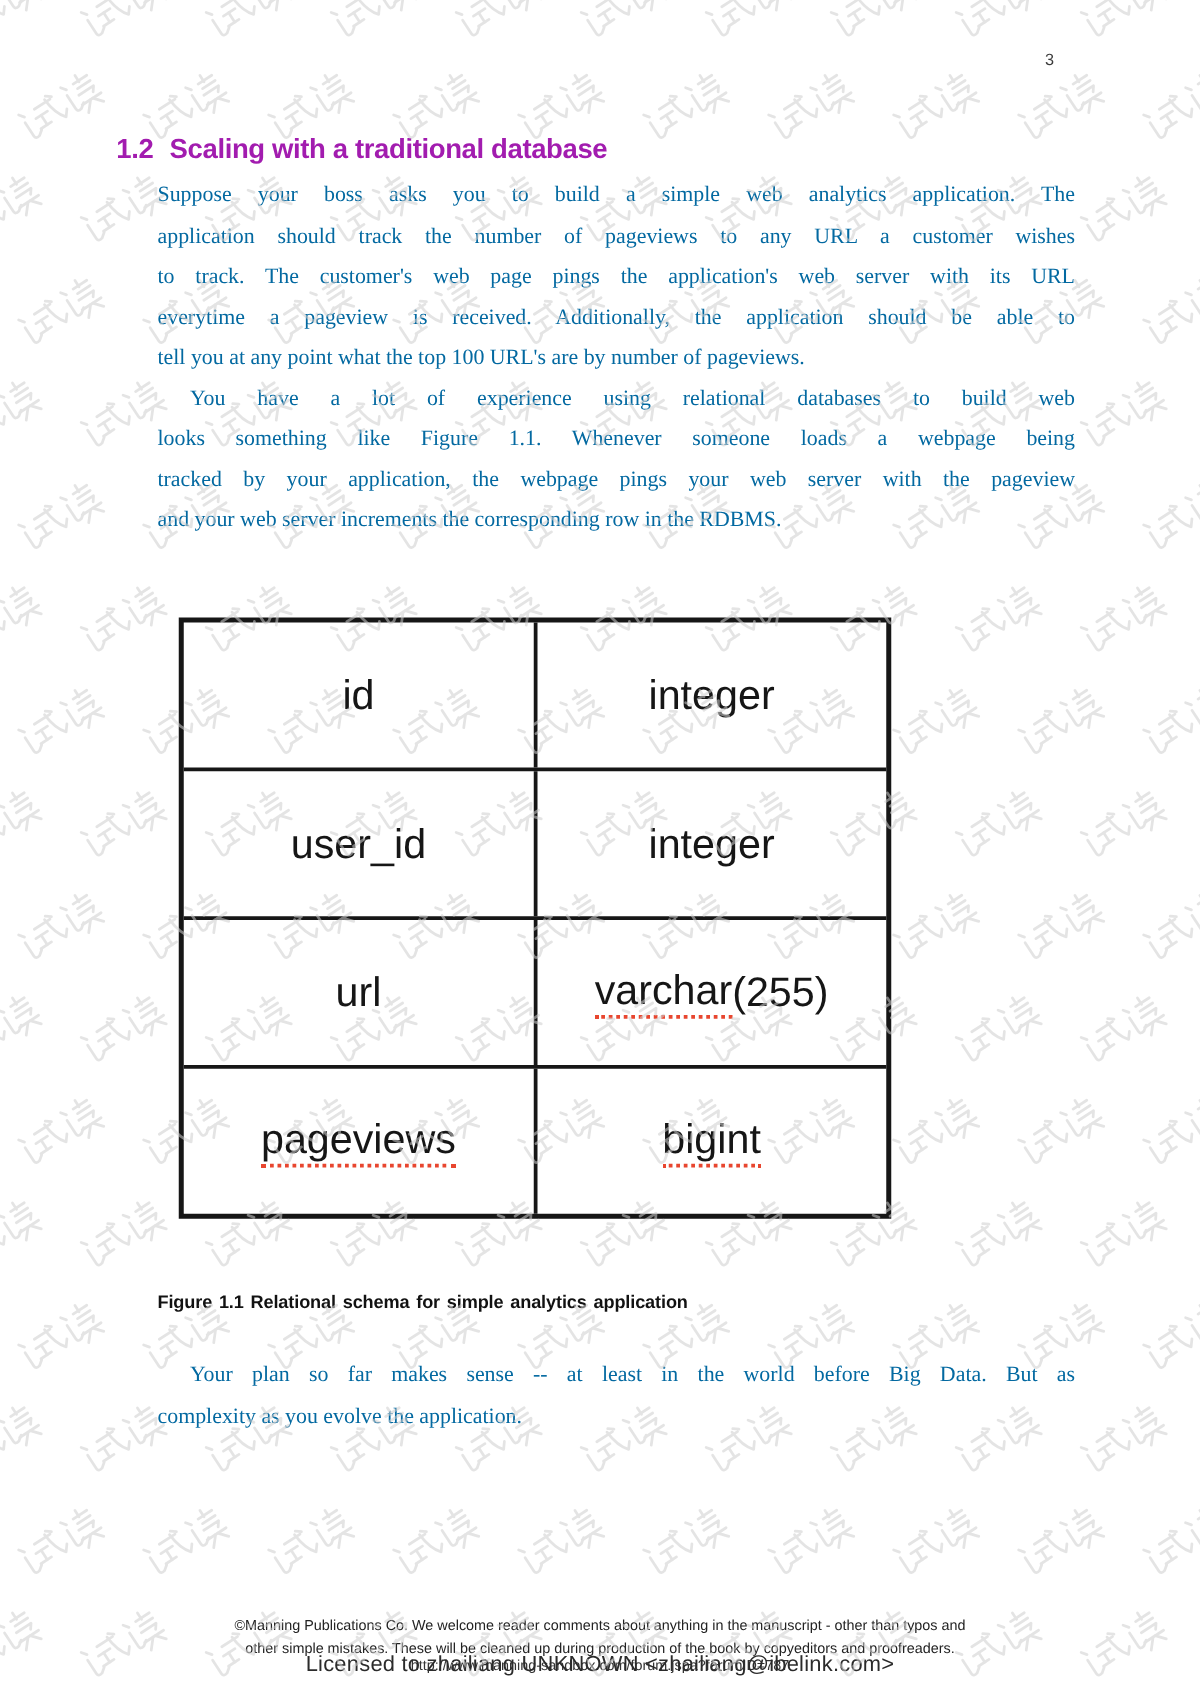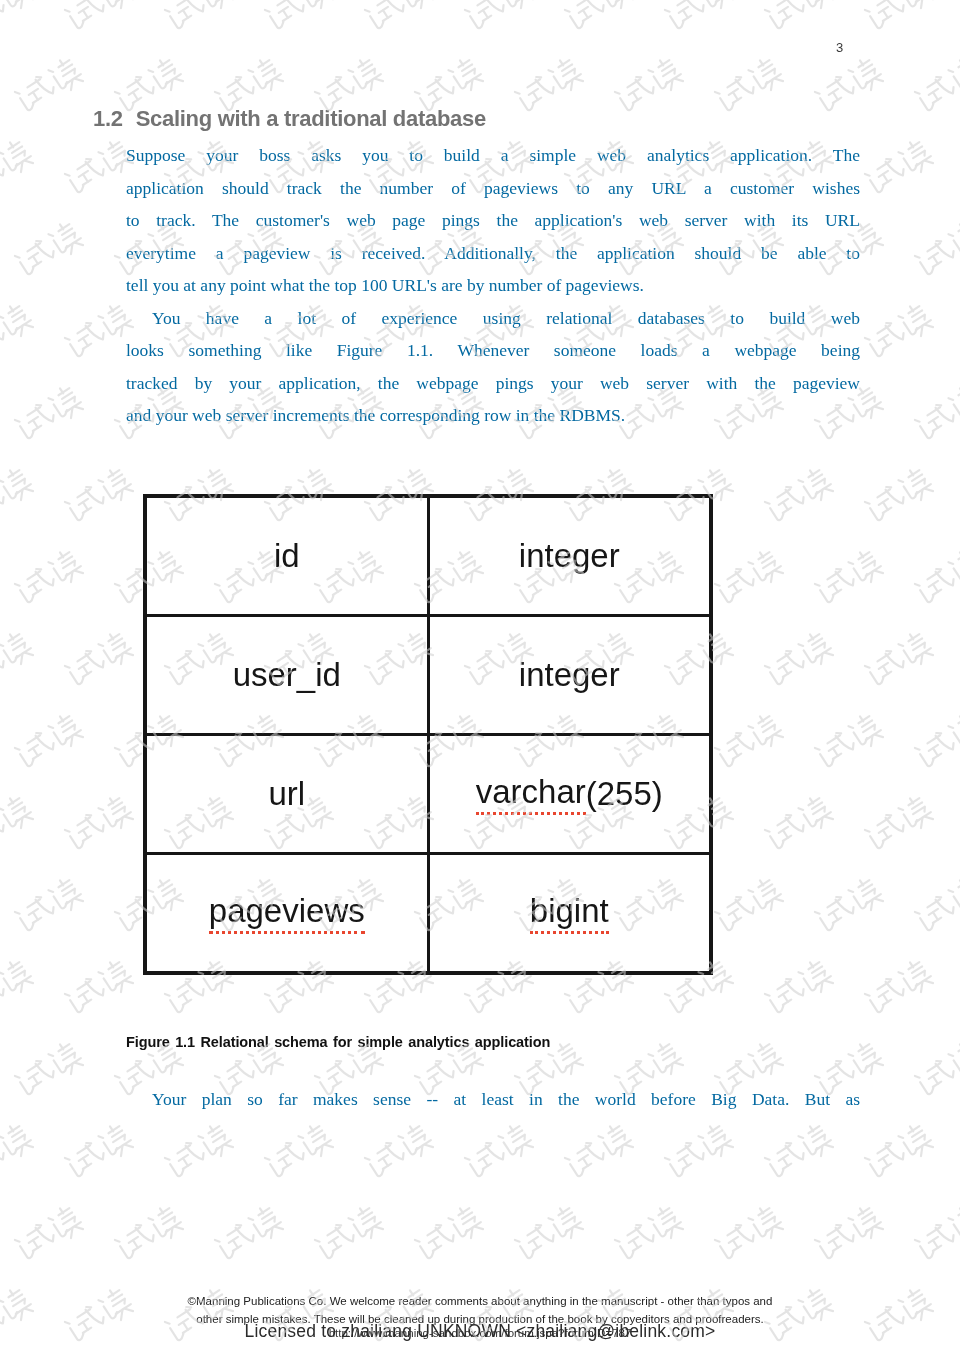--- a/index.html
+++ b/index.html
@@ -11,21 +11,21 @@
   
   #pagenum {
     position:absolute; left:836px; top:40px; font-family:"Liberation Sans",sans-serif;
     font-size:13px; color:#3a3a3a;
   }
 
   
   #heading {
     position:absolute; left:93px; top:106px; display:flex; align-items:baseline;
     font-family:"Liberation Sans",sans-serif; font-weight:bold; font-size:22px;
-    color:#737373; letter-spacing:-0.3px; white-space:nowrap;
+    color:#a21caf; letter-spacing:-0.3px; white-space:nowrap;
   }
   #heading .num { margin-right:13px; }
 
   
   .bodyblock { position:absolute; left:126px; width:734px; color:#0369a1; }
   #body1 { top:139px; }
   #para3 { top:1083px; }
   .jline {
     height:32.5px; line-height:32.5px; font-size:17.5px;
     text-align:justify; text-align-last:justify; overflow:visible;
@@ -156,20 +156,21 @@
       <div class="tcell c1">
         <span class="spell">bigint</span>
       </div>
     </div>
   </div>
 
 <div id="caption">Figure 1.1 Relational schema for simple analytics application</div>
 
 <div id="para3" class="bodyblock">
     <div class="jline indent">Your plan so far makes sense -- at least in the world before Big Data. But as</div>
+    <div class="jline lastline">complexity as you evolve the application.</div>
   </div>
 
 <div id="foot1" class="footline">©Manning Publications Co. We welcome reader comments about anything in the manuscript - other than typos and</div>
 <div id="foot2" class="footline">other simple mistakes. These will be cleaned up during production of the book by copyeditors and proofreaders.</div>
 <div id="footurl" class="footline">http://www.manning-sandbox.com/forum.jspa?forumID=787</div>
 <div id="license" class="footline">Licensed to zhailiang UNKNOWN &lt;zhailiang@ibelink.com&gt;</div>
 
 <div id="wm-layer">
     <span class="wm" title="试读" style="left: -40px; top: -14px;">
       <svg width="76" height="36" viewBox="0 0 76 36">

